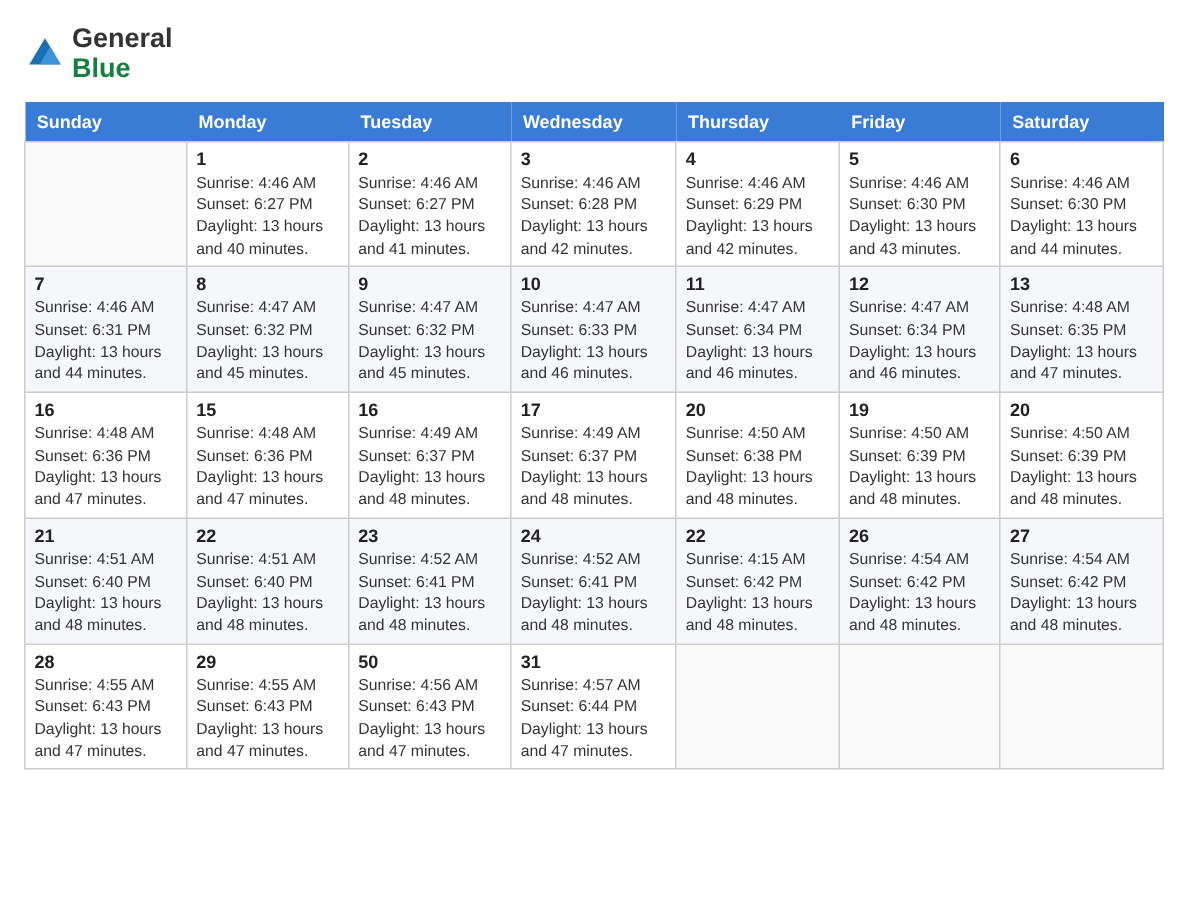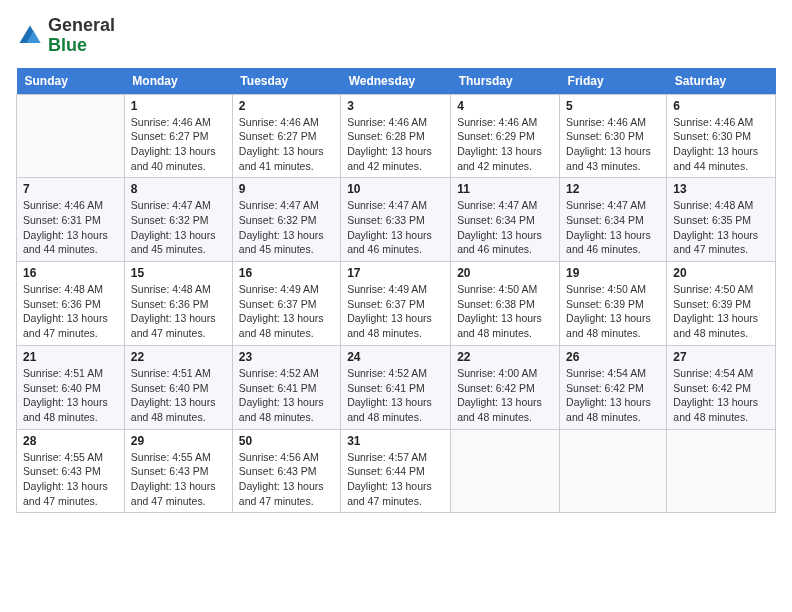--- a/index.html
+++ b/index.html
@@ -285,21 +285,21 @@
         </td>
         <td>
           <span class="day-number">24</span>
           <div class="day-info" style="white-space: pre-line;">Sunrise: 4:52 AM
 Sunset: 6:41 PM
 Daylight: 13 hours
 and 48 minutes.</div>
         </td>
         <td>
           <span class="day-number">22</span>
-          <div class="day-info" style="white-space: pre-line;">Sunrise: 4:00 AM
+          <div class="day-info" style="white-space: pre-line;">Sunrise: 4:15 AM
 Sunset: 6:42 PM
 Daylight: 13 hours
 and 48 minutes.</div>
         </td>
         <td>
           <span class="day-number">26</span>
           <div class="day-info" style="white-space: pre-line;">Sunrise: 4:54 AM
 Sunset: 6:42 PM
 Daylight: 13 hours
 and 48 minutes.</div>

